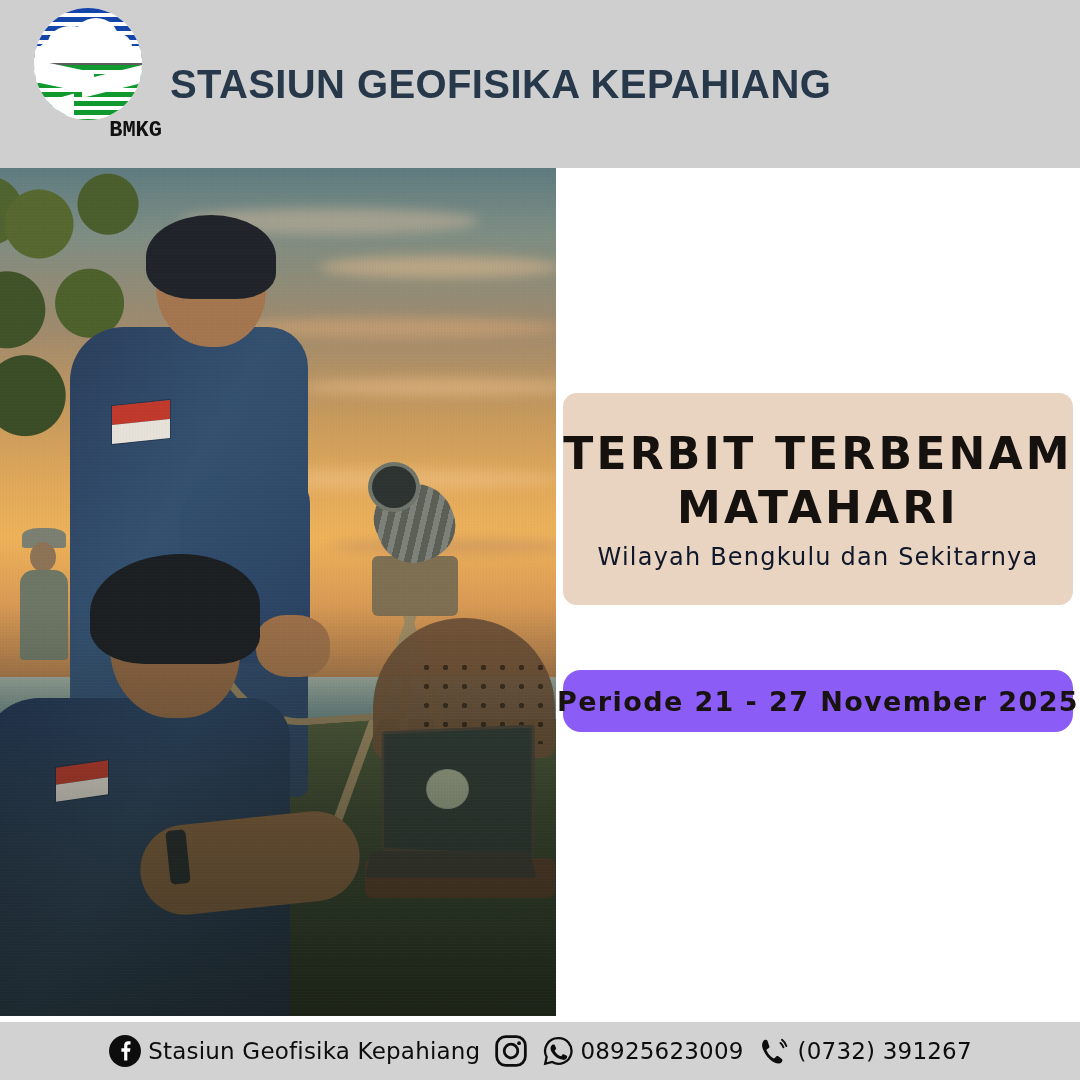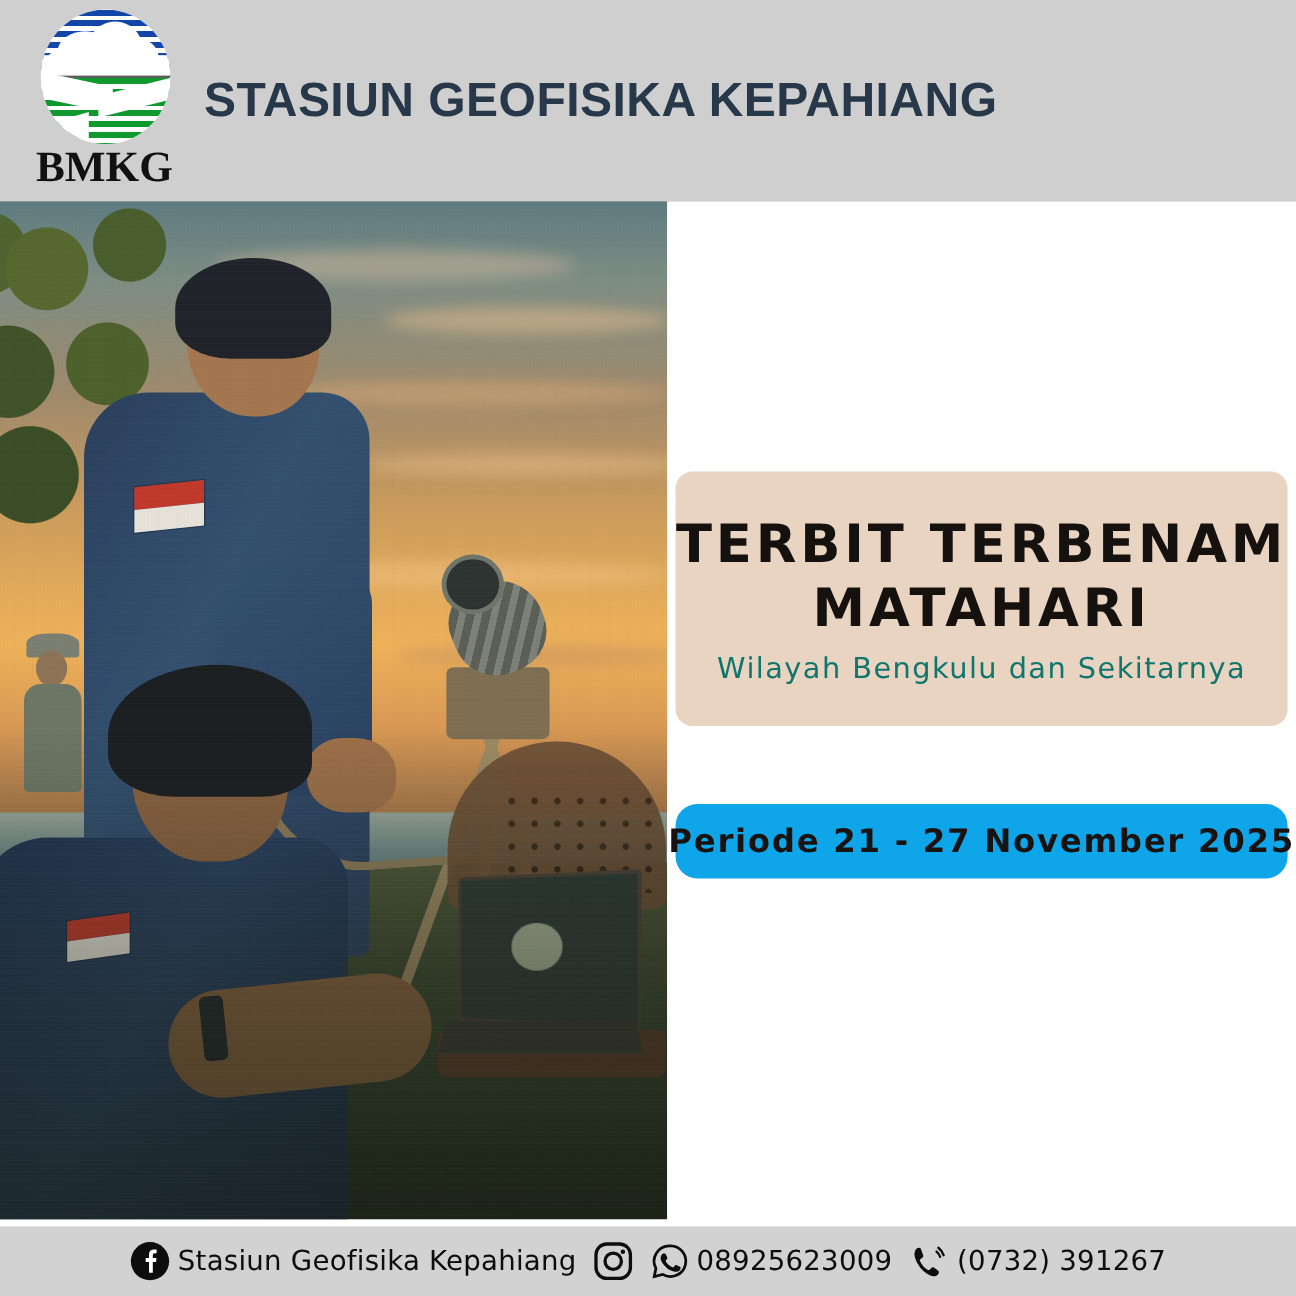--- a/index.html
+++ b/index.html
@@ -103,24 +103,24 @@
   .h3 {
     left: -6px; top: 92px;
     width: 46px; height: 24px;
     transform: skewY(-16deg);
   }
   .logo-text {
     position: absolute;
     left: 0;
     top: 118px;
     width: 150px;
-    text-align: center;
-    font-family: Liberation Serif, serif;
+    text-align: right;
+    font-family: Liberation Mono, monospace;
     font-weight: bold;
-    font-size: 36px;
+    font-size: 22px;
     letter-spacing: 0px;
     color: #111111;
   }
   .header-title {
     font-family: "Liberation Sans", sans-serif;
     font-weight: bold;
     font-size: 40px;
     letter-spacing: 0.4px;
     color: #27384a;
     margin-left: 8px;
@@ -470,31 +470,31 @@
     letter-spacing: 3.2px;
     color: #15110e;
     text-align: center;
     margin: 0;
   }
   .title-sub {
     font-family: "DejaVu Sans", sans-serif;
     font-weight: normal;
     font-size: 24px;
     letter-spacing: 1.2px;
-    color: #0f766e;
+    color: #0f172a;
     text-align: center;
     margin-top: 8px;
   }
   .period-card {
     position: absolute;
     left: 7px;
     top: 502px;
     width: 510px;
     height: 62px;
-    background: #0ea5e9;
+    background: #8b5cf6;
     border-radius: 18px;
     display: flex;
     align-items: center;
     justify-content: center;
   }
   .period-text {
     font-family: "DejaVu Sans", sans-serif;
     font-weight: bold;
     font-size: 27px;
     letter-spacing: 1.4px;

